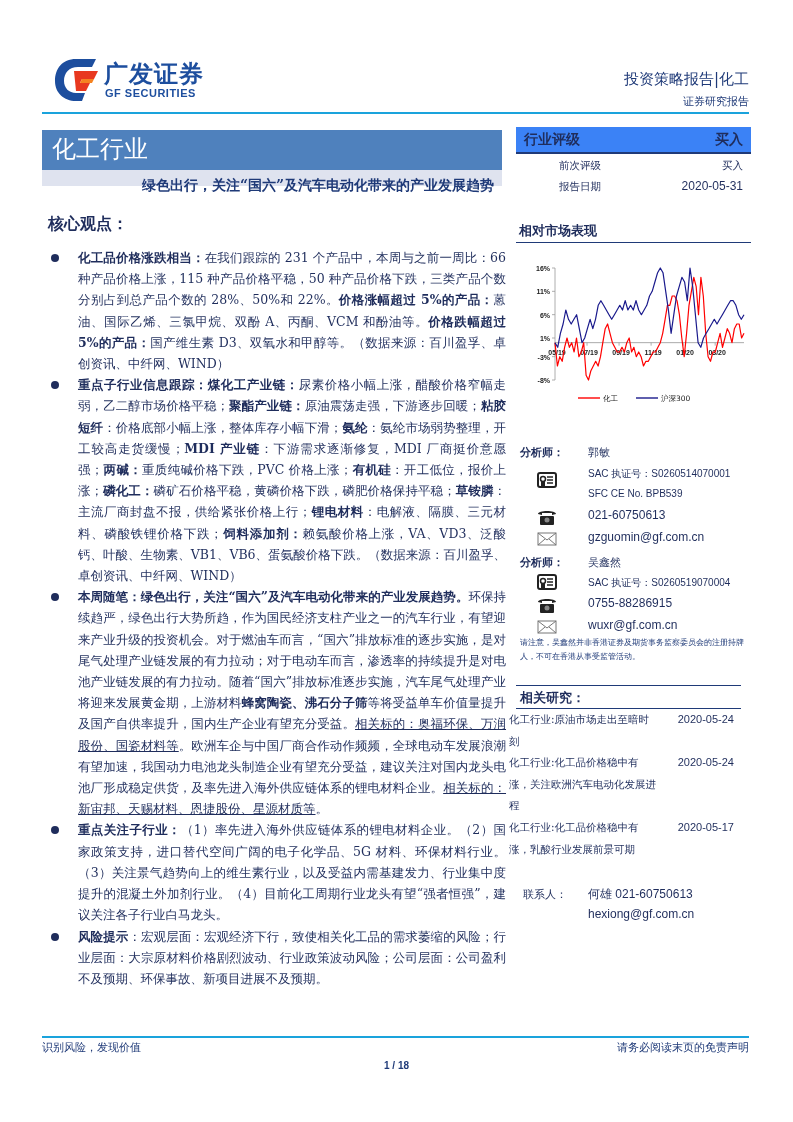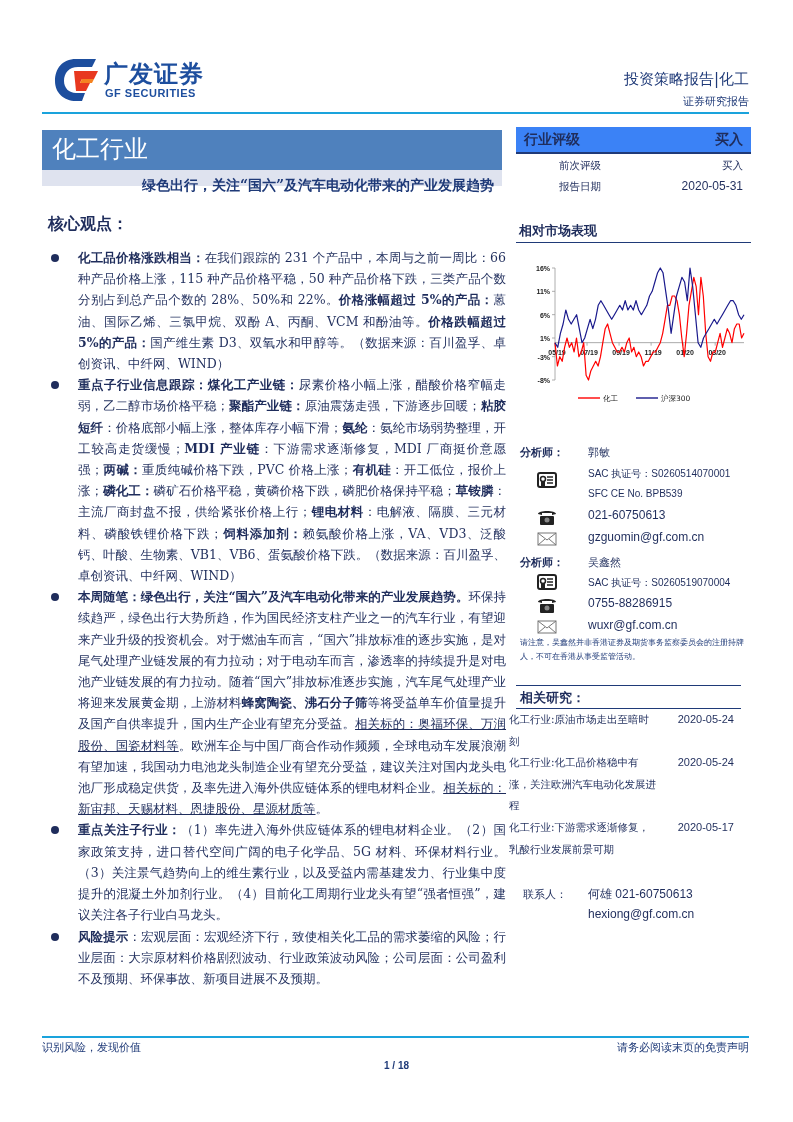--- a/index.html
+++ b/index.html
@@ -212,21 +212,21 @@
 <div class="abs rel-rule"></div>
 <div class="abs rel-item" style="top:709px">
   <span class="t">化工行业:原油市场走出至暗时刻</span>
   <span class="d">2020-05-24</span>
 </div>
 <div class="abs rel-item" style="top:752px">
   <span class="t">化工行业:化工品价格稳中有涨，关注欧洲汽车电动化发展进程</span>
   <span class="d">2020-05-24</span>
 </div>
 <div class="abs rel-item" style="top:817px">
-  <span class="t">化工行业:下游需求逐渐修复，乳酸行业发展前景可期</span>
+  <span class="t">化工行业:化工品价格稳中有涨，乳酸行业发展前景可期</span>
   <span class="d">2020-05-17</span>
 </div>
 
 <div class="abs contact-l">联系人：</div>
 <div class="abs contact-v" style="top:886px">何雄 021-60750613</div>
 <div class="abs contact-v" style="top:907px">hexiong@gf.com.cn</div>
 
 <div class="abs foot-rule"></div>
 <div class="abs foot-l">识别风险，发现价值</div>
 <div class="abs foot-r">请务必阅读末页的免责声明</div>

